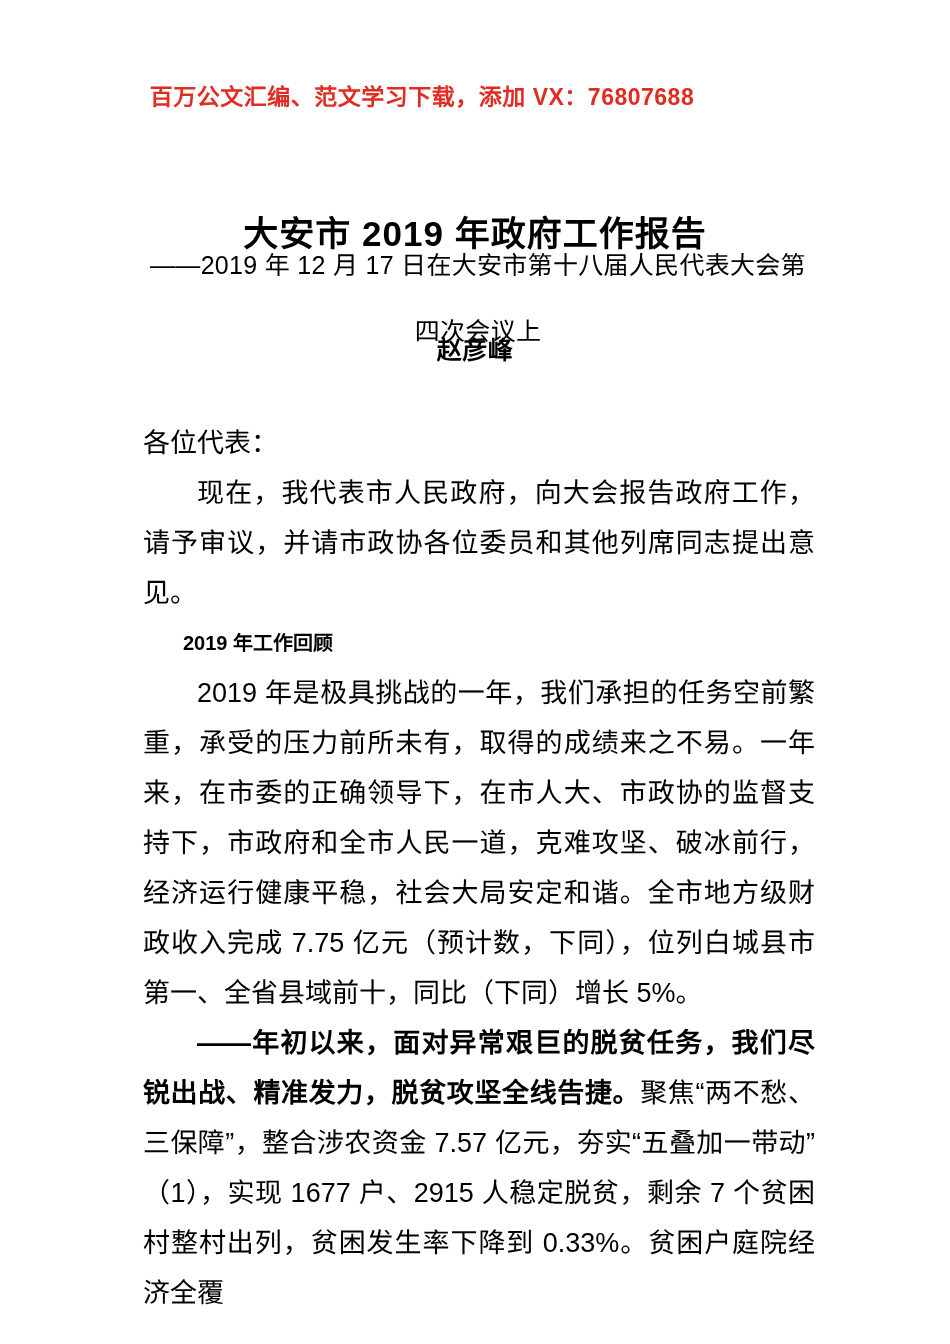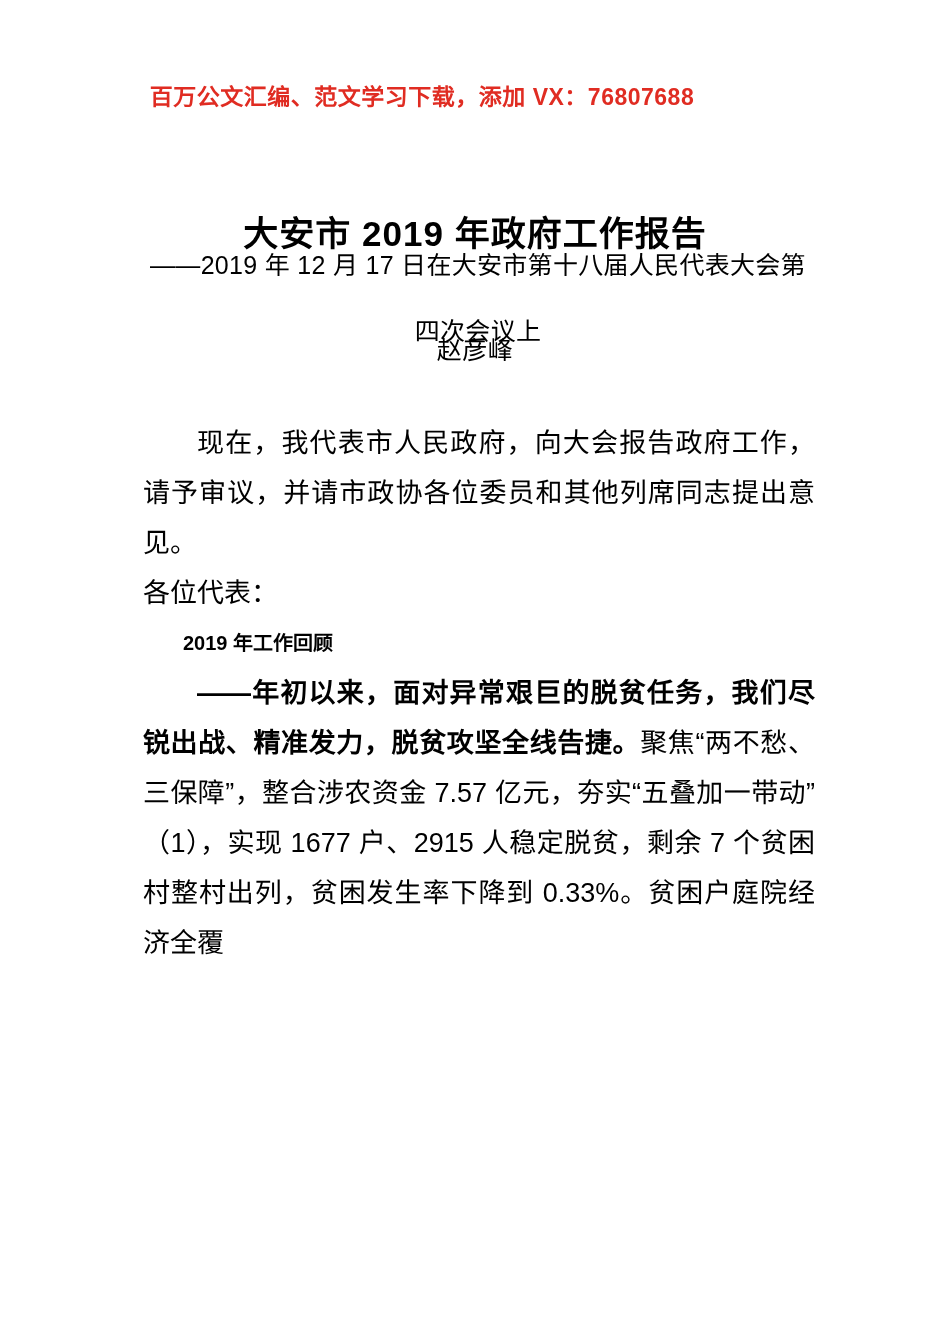--- a/index.html
+++ b/index.html
@@ -64,21 +64,21 @@
     letter-spacing: 0.3px;
   }
 
   .doc-author {
     position: absolute;
     top: 330px;
     left: 0;
     width: 950px;
     text-align: center;
     font-size: 25px;
-    font-weight: 400;
+    font-weight: 700;
     letter-spacing: 0.5px;
   }
 
   
   .body-area {
     position: absolute;
     top: 418px;
     left: 143px;
     width: 672px;
   }
@@ -118,26 +118,27 @@
   <div class="promo-header" style="color: rgb(224, 44, 34);">百万公文汇编、范文学习下载，添加 VX：76807688</div>
 
   <div class="doc-title">大安市 2019 年政府工作报告</div>
 
   <div class="doc-subtitle">——2019 年 12 月 17 日在大安市第十八届人民代表大会第四次会议上</div>
 
   <div class="doc-author">赵彦峰</div>
 
   <div class="body-area">
 
+    <p class="para">各位代表：</p>
+
     <p class="para indent">现在，我代表市人民政府，向大会报告政府工作，请予审议，并请市政协各位委员和其他列席同志提出意见。</p>
-
-    <p class="para">各位代表：</p>
 
     <p class="heading">2019 年工作回顾</p>
 
+    <p class="para indent">2019 年是极具挑战的一年，我们承担的任务空前繁重，承受的压力前所未有，取得的成绩来之不易。一年来，在市委的正确领导下，在市人大、市政协的监督支持下，市政府和全市人民一道，克难攻坚、破冰前行，经济运行健康平稳，社会大局安定和谐。全市地方级财政收入完成 7.75 亿元（预计数，下同），位列白城县市第一、全省县域前十，同比（下同）增长 5%。</p>
 
     <p class="para indent">
       <span class="lead-bold">——年初以来，面对异常艰巨的脱贫任务，我们尽锐出战、精准发力，脱贫攻坚全线告捷。</span><span>聚焦“两不愁、三保障”，整合涉农资金 7.57 亿元，夯实“五叠加一带动”（1），实现 1677 户、2915 人稳定脱贫，剩余 7 个贫困村整村出列，贫困发生率下降到 0.33%。贫困户庭院经济全覆</span>
     </p>
 
   </div>
 
 </div>
 
 </body></html>

